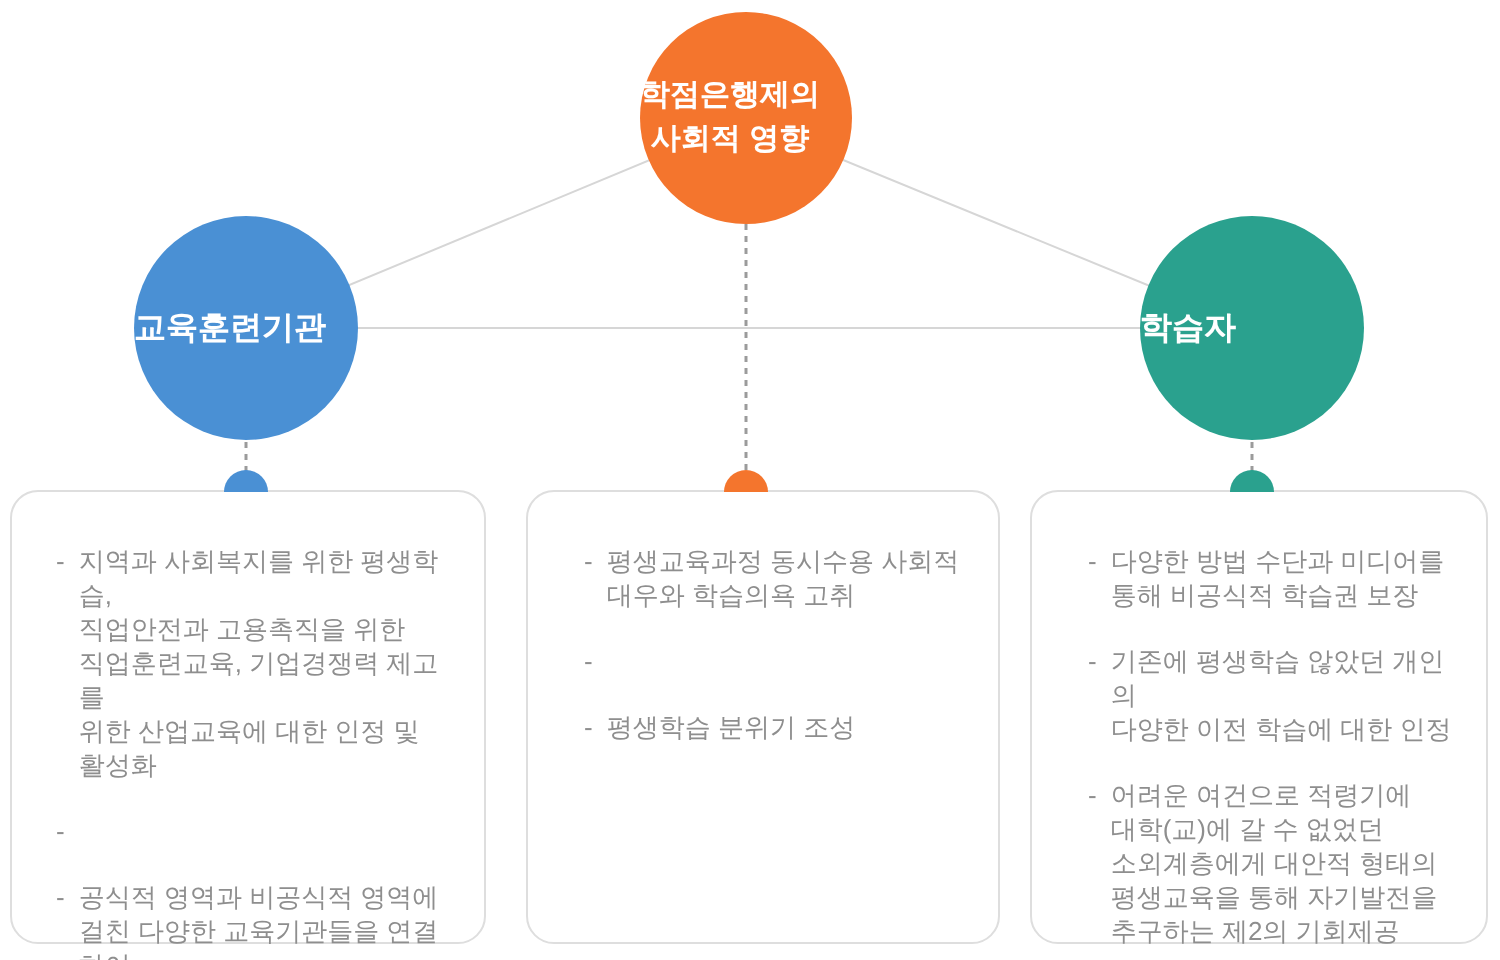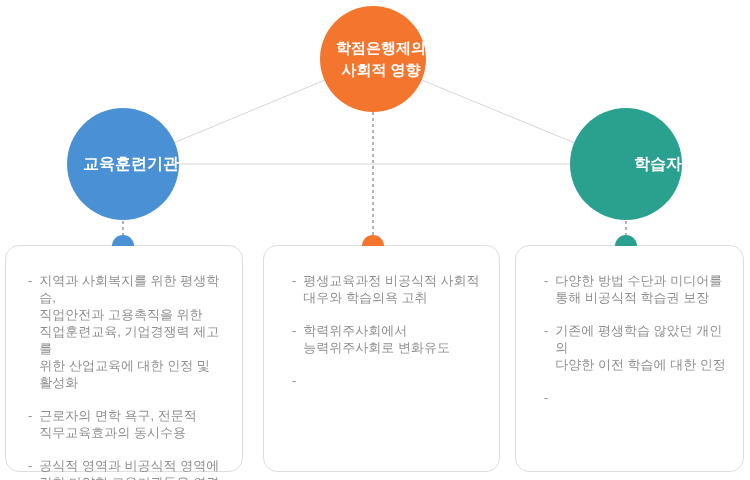--- a/index.html
+++ b/index.html
@@ -22,21 +22,21 @@
     z-index: 1;
   }
   .solid-line { stroke: #D6D6D6; stroke-width: 1; }
   .dashed-line { stroke: #9B9B9B; stroke-width: 1.5; stroke-dasharray: 3 3; }
 
   .circle {
     position: absolute;
     border-radius: 50%;
     display: flex;
     align-items: center;
-    justify-content: flex-end;
+    justify-content: flex-start;
     text-align: center;
     color: #ffffff;
     font-weight: bold;
     white-space: pre-line;
     z-index: 2;
   }
   .circle-root {
     left: 320px; top: 6px;
     width: 106px; height: 106px;
     background: #F4752D;
@@ -133,56 +133,58 @@
     <div class="bullet">
       <span class="bullet-dash">-</span>
       <span class="bullet-text">지역과 사회복지를 위한 평생학습,
 직업안전과 고용촉직을 위한
 직업훈련교육, 기업경쟁력 제고를
 위한 산업교육에 대한 인정 및
 활성화</span>
     </div>
     <div class="bullet">
       <span class="bullet-dash">-</span>
-      <span class="bullet-text">근로자의 면학 욕구, 전문적
-직무교육효과의 동시수용</span>
     </div>
     <div class="bullet">
       <span class="bullet-dash">-</span>
       <span class="bullet-text">공식적 영역과 비공식적 영역에
 걸친 다양한 교육기관들을 연결하여
 유기적 협력체제 구축</span>
     </div>
   </div>
 
   <div class="box box-center">
     <div class="bullet">
       <span class="bullet-dash">-</span>
-      <span class="bullet-text">평생교육과정 비공식적 사회적
+      <span class="bullet-text">평생교육과정 동시수용 사회적
 대우와 학습의욕 고취</span>
     </div>
     <div class="bullet">
       <span class="bullet-dash">-</span>
-      <span class="bullet-text">학력위주사회에서
-능력위주사회로 변화유도</span>
     </div>
     <div class="bullet">
       <span class="bullet-dash">-</span>
+      <span class="bullet-text">평생학습 분위기 조성</span>
     </div>
   </div>
 
   <div class="box box-right">
     <div class="bullet">
       <span class="bullet-dash">-</span>
       <span class="bullet-text">다양한 방법 수단과 미디어를
 통해 비공식적 학습권 보장</span>
     </div>
     <div class="bullet">
       <span class="bullet-dash">-</span>
       <span class="bullet-text">기존에 평생학습 않았던 개인의
 다양한 이전 학습에 대한 인정</span>
     </div>
     <div class="bullet">
       <span class="bullet-dash">-</span>
+      <span class="bullet-text">어려운 여건으로 적령기에
+대학(교)에 갈 수 없었던
+소외계층에게 대안적 형태의
+평생교육을 통해 자기발전을
+추구하는 제2의 기회제공</span>
     </div>
   </div>
 
 </div>
 
 </body></html>

